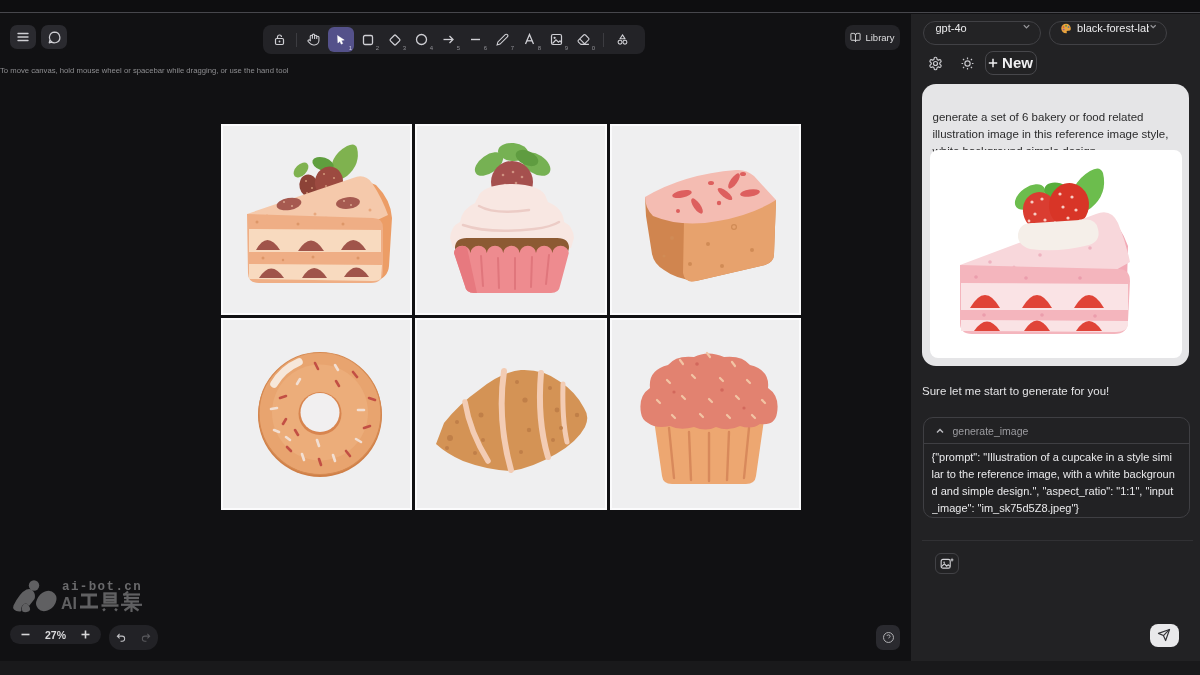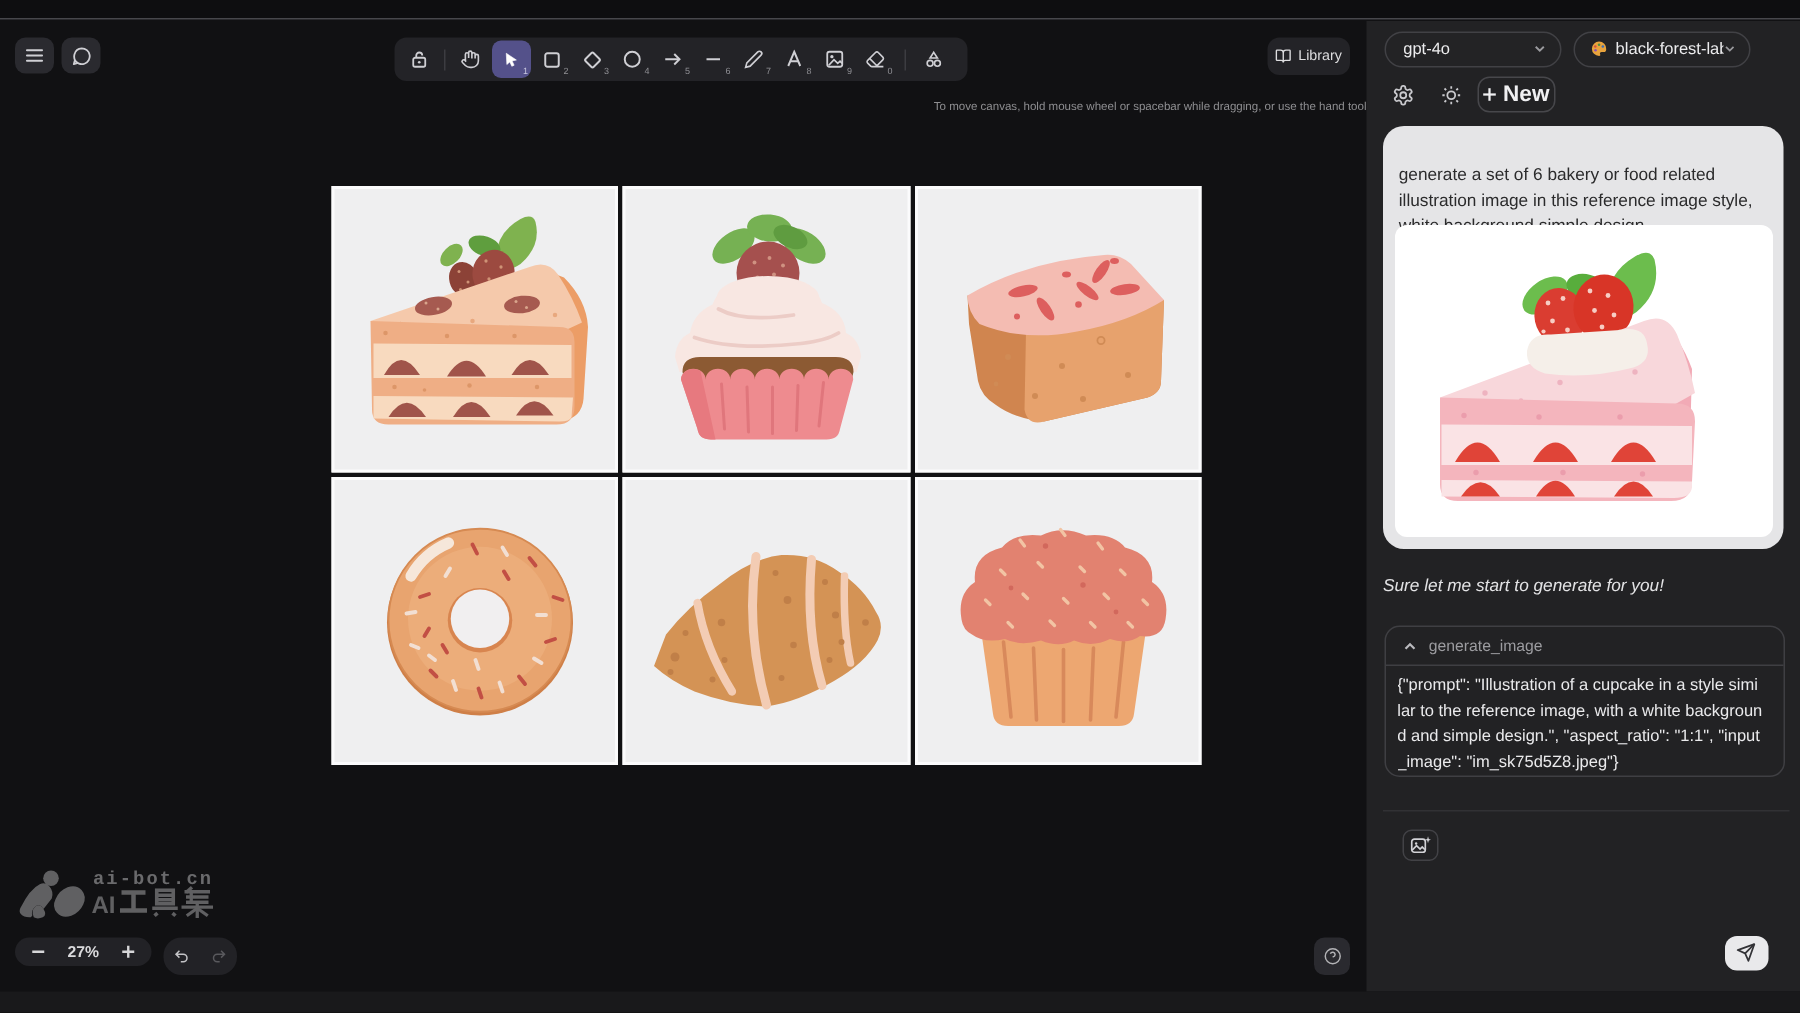--- a/index.html
+++ b/index.html
@@ -14,49 +14,49 @@
 
 .tlbtn { width:26px; height:24px; border-radius:7px; background:#2a2a2f; display:flex; align-items:center; justify-content:center; }
 
 
 #toolbar { left:263px; top:25px; width:382px; height:29px; background:#232327; border-radius:8px; display:flex; align-items:center; z-index:3; }
 .tool { position:relative; width:27px; height:29px; display:flex; align-items:center; justify-content:center; flex:0 0 auto; }
 .tool .sub { position:absolute; right:2px; bottom:3px; font-size:6px; color:#8f8f94; }
 .tsel { width:26px; height:25px; background:#54518a; border-radius:6px; display:flex; align-items:center; justify-content:center; }
 .tsep { width:1px; height:14px; background:#3c3c41; margin:0 3px; flex:0 0 auto; }
 
-#hint { left:0px; top:66px; width:911px; text-align:right; font-size:7.7px; color:#8e8e91; z-index:3; }
+#hint { left:0px; top:66px; width:911px; text-align:left; font-size:7.7px; color:#8e8e91; z-index:3; }
 
 
 .tile { position:absolute; width:191.3px; height:191.3px; background:#efeff0; border:2px solid #fbfbfc; }
 
 
 #wm { left:10px; top:575px; color:#666; }
 
 
 .pill { background:#222226; border-radius:12px; display:flex; align-items:center; color:#d6d6d8; }
 #zoompill { left:10px; top:625px; width:91px; height:19px; justify-content:space-between; padding:0 11px; }
 #zoomtxt { font-size:10.5px; font-weight:bold; color:#dadadc; }
 #histpill { left:109px; top:625px; width:49px; height:25px; justify-content:space-around; }
 #helpbtn { left:876px; top:625px; width:24px; height:25px; background:#2a2a2f; border-radius:7px; display:flex; align-items:center; justify-content:center; }
 
 
 #library { left:845px; top:25px; width:55px; height:25px; background:#232327; border-radius:8px; display:flex; align-items:center; justify-content:center; gap:4px; color:#dedee0; font-size:9.5px; z-index:3; }
 
 
-.select { position:absolute; top:6.5px; height:24.5px; border:1px solid #414145; border-radius:12.5px; background:#232325; display:flex; align-items:center; color:#ececee; font-size:11px; }
+.select { position:absolute; top:6.5px; height:24.5px; border:1px solid #414145; border-radius:12.5px; background:#232325; display:flex; align-items:flex-start; color:#ececee; font-size:11px; }
 #sel1 { left:11.5px; width:118.5px; padding-left:12px; }
 #sel2 { left:138px; width:118px; padding-left:10px; }
 .chev { margin-left:auto; margin-right:9px; }
 #row2 { position:absolute; left:11px; top:38px; width:270px; height:25px; }
 #newbtn { position:absolute; left:62.5px; top:-1.5px; width:52px; height:24px; border:1px solid #47474b; border-radius:8px; display:flex; align-items:center; justify-content:center; gap:4px; color:#f0f0f2; font-size:15px; font-weight:bold; }
 #bubble { position:absolute; left:11px; top:70px; width:267px; height:282px; background:#e5e5e7; border-radius:14px; color:#2b2b2c; font-size:11.5px; }
 #bubbletext { position:absolute; left:10.5px; top:25px; width:248px; line-height:17.2px; }
 #bubbleimg { position:absolute; left:7.5px; top:66px; width:252px; height:208px; background:#fff; border-radius:8px; overflow:hidden; }
-#suretext { position:absolute; left:11px; top:371px; color:#e3e3e5; font-size:11.5px;font-style:italic; }
+#suretext { position:absolute; left:11px; top:371px; color:#e3e3e5; font-size:11.5px; }
 #genbox { position:absolute; left:11.5px; top:403px; width:267px; height:101px; border:1px solid #3f3f43; border-radius:10px; }
 #genhead { position:absolute; left:0; top:0; width:100%; height:26px; border-bottom:1px solid #3f3f43; display:flex; align-items:center; color:#9c9ca0; font-size:10.5px; }
 #genjson { position:absolute; left:8px; top:31px; width:256px; color:#eaeaec; font-size:11px; line-height:17px; white-space:nowrap; overflow:hidden; letter-spacing:0; }
 #pdivider { position:absolute; left:11px; top:526px; width:271px; height:1px; background:#313134; }
 #upbtn { position:absolute; left:23.5px; top:538.5px; width:24px; height:21.5px; border:1px solid #424246; border-radius:6px; display:flex; align-items:center; justify-content:center; }
 #inputbox { position:absolute; left:22.5px; top:565.5px; width:211px; height:68.5px; border:1.5px solid #48484c; border-radius:10px; background:#242427; }
 #inputbox span { position:absolute; left:10px; top:8px; color:#8b8b8f; font-size:11px; }
 #sendbtn { position:absolute; left:238.5px; top:609.5px; width:29.5px; height:23.5px; background:#e9e9eb; border-radius:8px; display:flex; align-items:center; justify-content:center; }
 </style>
 </head>

